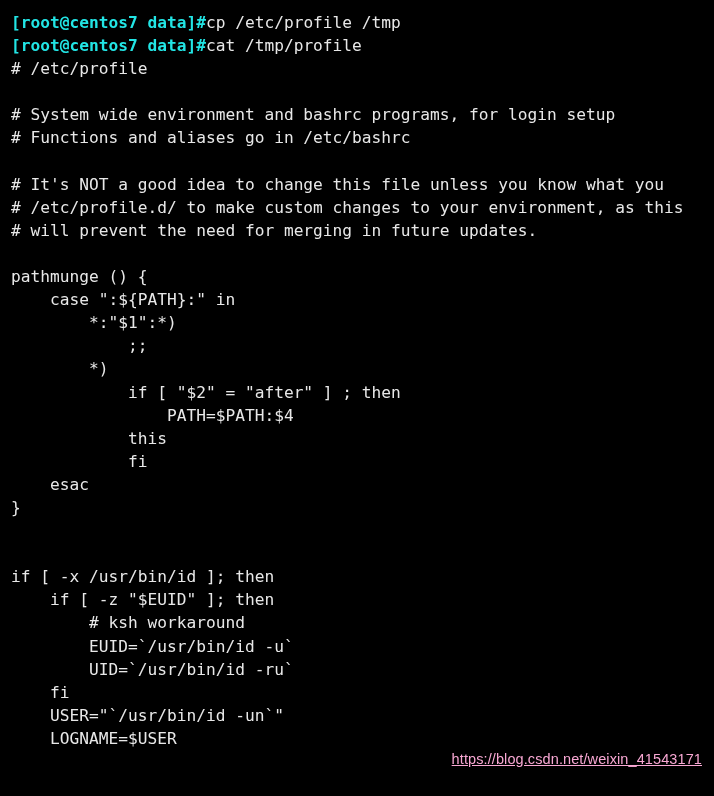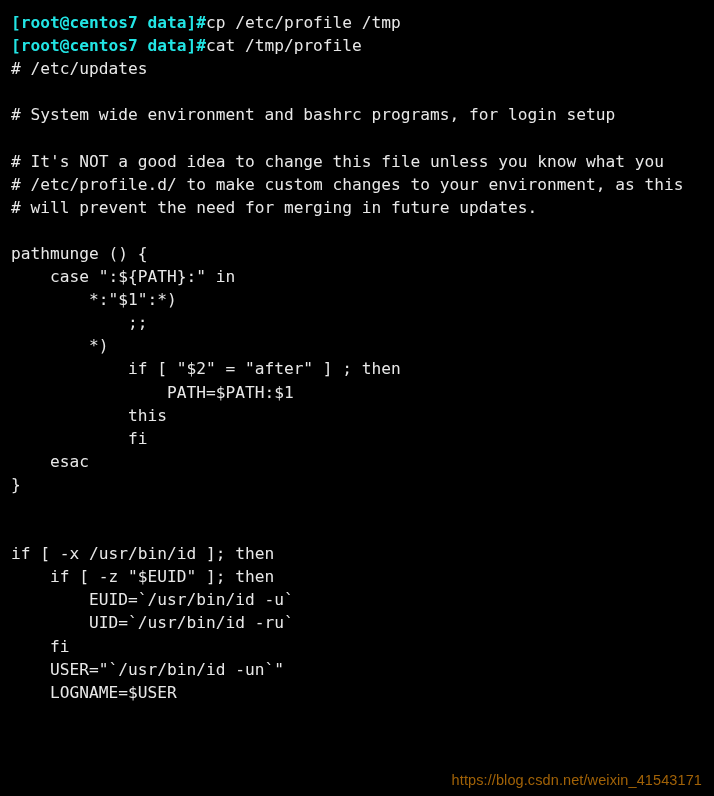--- a/index.html
+++ b/index.html
@@ -44,56 +44,59 @@
   .cmd {
     color: #e8e8e8;
     font-weight: normal;
   }
   .blank {
     color: transparent;
   }
   #watermark {
     position: absolute;
     right: 12px;
-    bottom: 8px;
+    bottom: 29px;
     font-family: "Liberation Sans", sans-serif;
     font-size: 14.5px;
-    color: #a16207;
+    color: #f9a8d4;
     white-space: pre;
     letter-spacing: 0.1px;
+    text-decoration: underline;
   }
 </style>
 </head>
 <body>
 
 <div id="terminal">
     <div class="term-line first"><span class="prompt">[root@centos7 data]#</span><span class="cmd">cp /etc/profile /tmp</span></div>
     <div class="term-line"><span class="prompt">[root@centos7 data]#</span><span class="cmd">cat /tmp/profile</span></div>
-    <div class="term-line"># /etc/updates</div>
+    <div class="term-line"># /etc/profile</div>
     <div class="term-line blank"></div>
     <div class="term-line"># System wide environment and bashrc programs, for login setup</div>
+    <div class="term-line"># Functions and aliases go in /etc/bashrc</div>
     <div class="term-line blank"></div>
     <div class="term-line"># It's NOT a good idea to change this file unless you know what you</div>
     <div class="term-line"># /etc/profile.d/ to make custom changes to your environment, as this</div>
     <div class="term-line"># will prevent the need for merging in future updates.</div>
     <div class="term-line blank"></div>
     <div class="term-line">pathmunge () {</div>
     <div class="term-line">    case ":${PATH}:" in</div>
     <div class="term-line">        *:"$1":*)</div>
     <div class="term-line">            ;;</div>
     <div class="term-line">        *)</div>
     <div class="term-line">            if [ "$2" = "after" ] ; then</div>
-    <div class="term-line">                PATH=$PATH:$1</div>
+    <div class="term-line">                PATH=$PATH:$4</div>
     <div class="term-line">            this</div>
     <div class="term-line">            fi</div>
     <div class="term-line">    esac</div>
     <div class="term-line">}</div>
     <div class="term-line blank"></div>
     <div class="term-line blank"></div>
     <div class="term-line">if [ -x /usr/bin/id ]; then</div>
     <div class="term-line">    if [ -z "$EUID" ]; then</div>
+    <div class="term-line">        # ksh workaround</div>
     <div class="term-line">        EUID=`/usr/bin/id -u`</div>
     <div class="term-line">        UID=`/usr/bin/id -ru`</div>
     <div class="term-line">    fi</div>
     <div class="term-line">    USER="`/usr/bin/id -un`"</div>
     <div class="term-line">    LOGNAME=$USER</div>
   </div>
 <div id="watermark">https://blog.csdn.net/weixin_41543171</div>
 
 </body></html>

